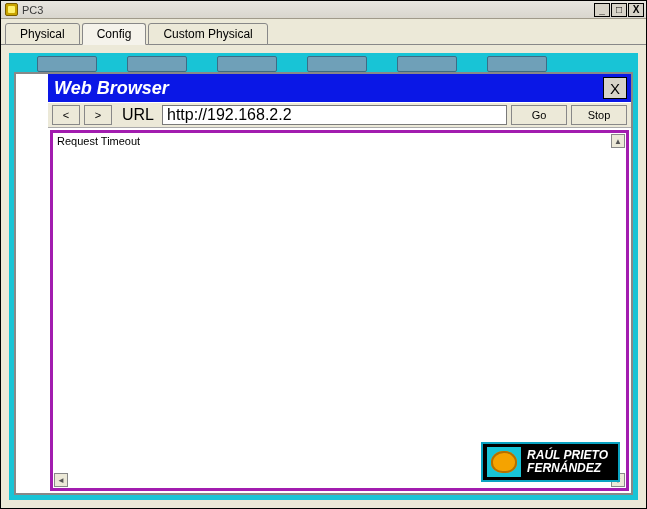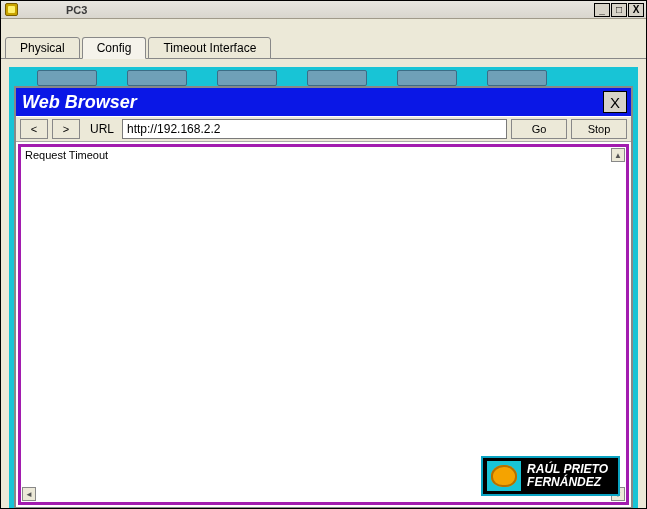--- a/index.html
+++ b/index.html
@@ -26,36 +26,36 @@
   .title-icon {
     width: 13px; height: 13px;
     background: #c9a400;
     border: 1px solid #7a5c00;
     border-radius: 2px;
     position: relative;
   }
   .title-icon::after{
     content:"";position:absolute;inset:2px;background:#fff06a;border-radius:1px;
   }
-  .title-text { color: #3a3a3a; font-weight: bold; flex: 1; margin-left: 44px; }
+  .title-text { color: #3a3a3a; font-weight: normal; flex: 1; }
   .win-controls { display: flex; gap: 1px; }
   .win-btn {
     width: 16px; height: 14px;
     background: #d7d3c8;
     border: 1px solid #000;
     display: flex; align-items: center; justify-content: center;
     font-family: Arial;
     font-size: 10px; font-weight: bold;
     cursor: default;
   }
   .win-btn span { line-height: 1; }
 
   
   .tabstrip {
-    height: 40px;
+    height: 26px;
     background: #ece9d8;
     border-bottom: 1px solid #888;
     display: flex;
     align-items: flex-end;
     padding: 0 4px;
     gap: 0;
   }
   .tab {
     height: 22px;
     padding: 0 14px;
@@ -104,20 +104,21 @@
     border-radius:2px;
   }
 
   
   .browser-win{
     background:#fff;
     border:2px solid #888;
     flex:1;
     display:flex;flex-direction:column;
     margin: -2px 2px 2px 2px;
+    padding-left: 32px;
   }
   .bw-title{
     height: 28px;
     background:#0a17e6;
     display:flex;align-items:center;
     padding:0 4px 0 6px;
     color:#fff;font-weight:bold;font-style:italic;
     font-size:18px;font-family: Arial, sans-serif;
   }
   .bw-title span{ flex:1; }
@@ -135,25 +136,25 @@
     display:flex;align-items:center;padding:2px 4px;gap:4px;
   }
   .tb-btn{
     height:20px;min-width:28px;padding:0 6px;
     background:#ece9d8;border:1px solid #888;
     display:flex;align-items:center;justify-content:center;
     font-size:11px;cursor:default;
   }
   .tb-btn.wide{min-width:56px;text-align:right;}
   .url-label{
-    font-size:12px;padding:0 4px 0 6px;
+    font-size:16px;padding:0 4px 0 6px;
   }
   .url-input{
     flex:1;height:20px;border:1px solid #7a7a7a;
-    background:#fff;font-size:12px;font-family:Tahoma, Arial;
+    background:#fff;font-size:16px;font-family:Tahoma, Arial;
     padding:0 4px;
   }
 
   .bw-content{
     flex:1;background:#fff;border:3px solid #a21caf;margin:2px;
     position:relative;padding:2px 4px;
     font-size:11px;color:#000;
   }
   .scroll-up, .scroll-down{
     position:absolute;right:1px;width:14px;height:14px;
@@ -206,21 +207,21 @@
       </div>
     <div class="win-btn">
         <span>X</span>
       </div>
   </div>
 </div>
 
 <div class="tabstrip">
   <div class="tab">Physical</div>
   <div class="tab active">Config</div>
-  <div class="tab">Timeout Interface</div>
+  <div class="tab">Custom Physical</div>
 </div>
 
 <div class="client">
   <div class="client-inner">
 
     <div class="icon-strip">
       <div class="desk-icon"></div>
       <div class="desk-icon"></div>
       <div class="desk-icon"></div>
       <div class="desk-icon"></div>

